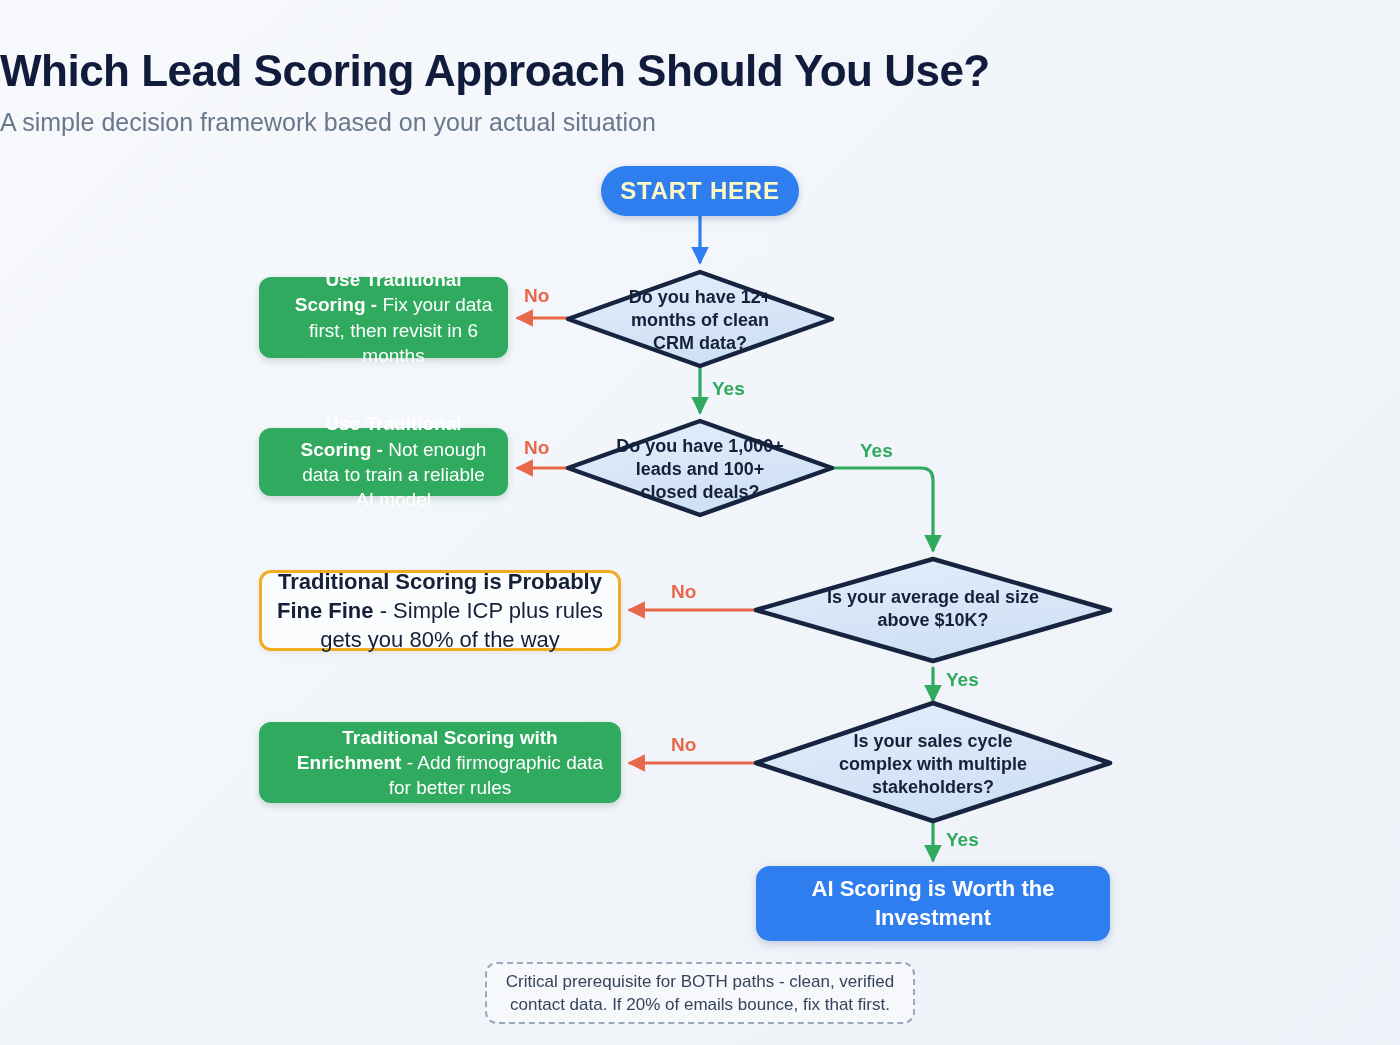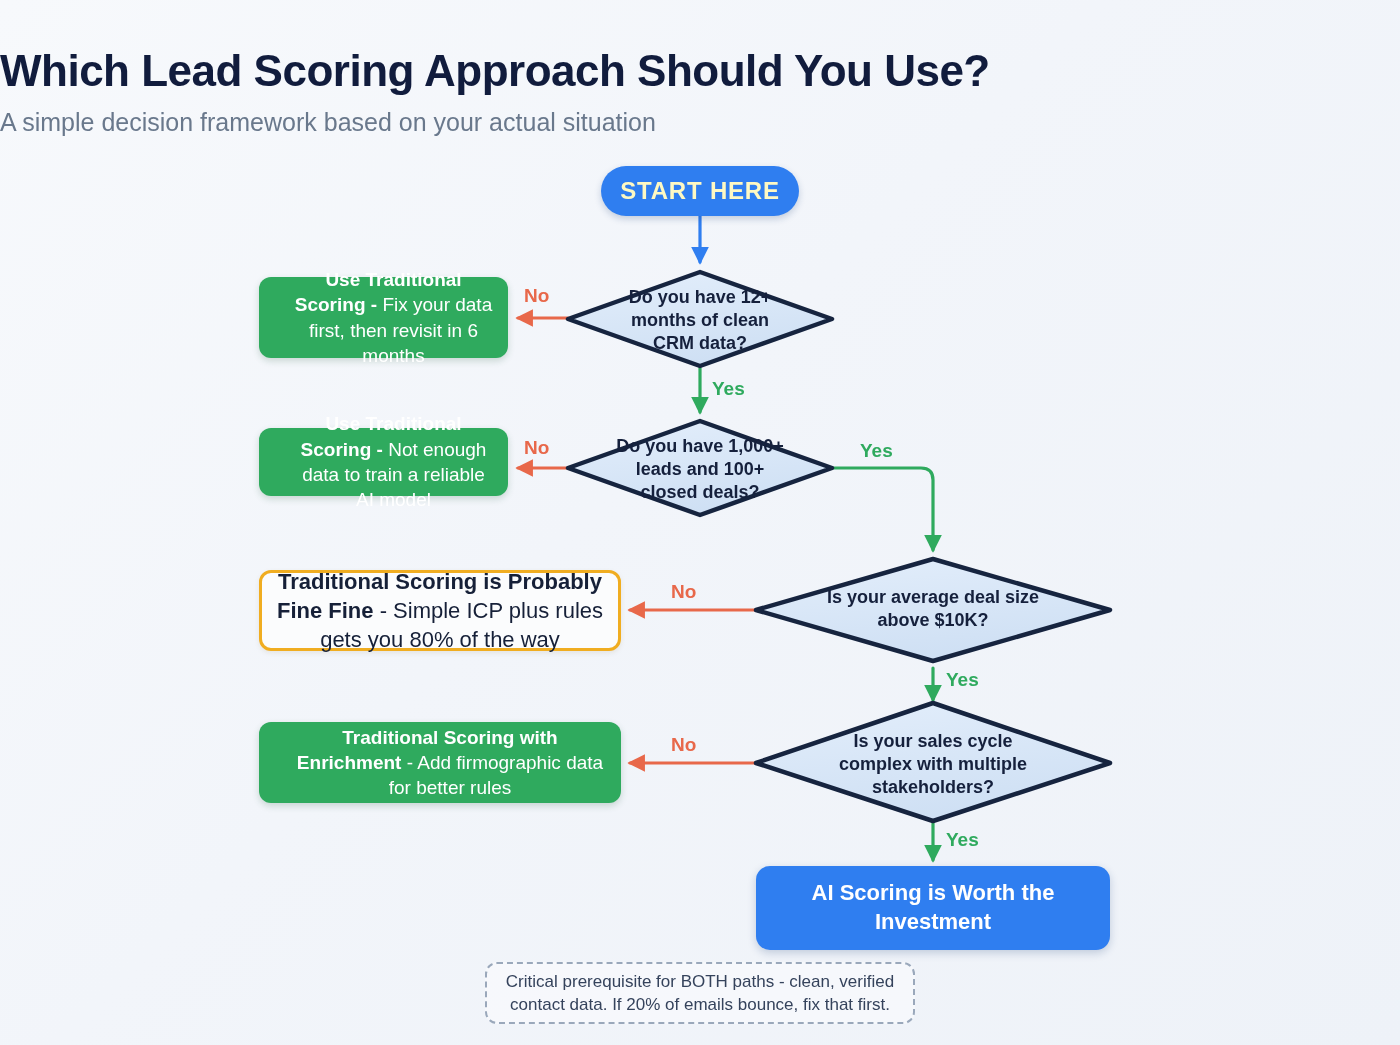--- a/index.html
+++ b/index.html
@@ -267,21 +267,21 @@
     </span>
   </div>
 
   <div class="node box-green" style="left:259px; top:722px; width:362px; height:81px;">
     <span class="txt">
       <b>Traditional Scoring with Enrichment</b>
       <span>- Add firmographic data for better rules</span>
     </span>
   </div>
 
-  <div class="node pill-final" style="left:756px; top:866px; width:354px; height:84px;">
+  <div class="node pill-final" style="left:756px; top:866px; width:354px; height:75px;">
     <span class="txt">AI Scoring is Worth the Investment</span>
   </div>
 
   <div class="edge-label no" style="left:524px; top:285px;">No</div>
   <div class="edge-label yes" style="left:712px; top:378px;">Yes</div>
 
   <div class="edge-label no" style="left:524px; top:437px;">No</div>
   <div class="edge-label yes" style="left:860px; top:440px;">Yes</div>
 
   <div class="edge-label no" style="left:671px; top:581px;">No</div>

